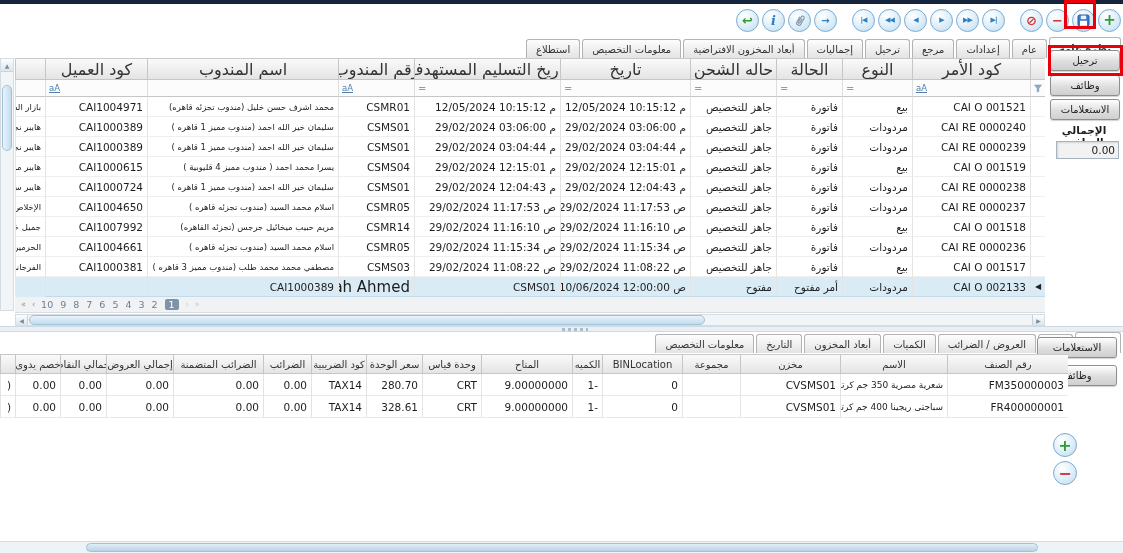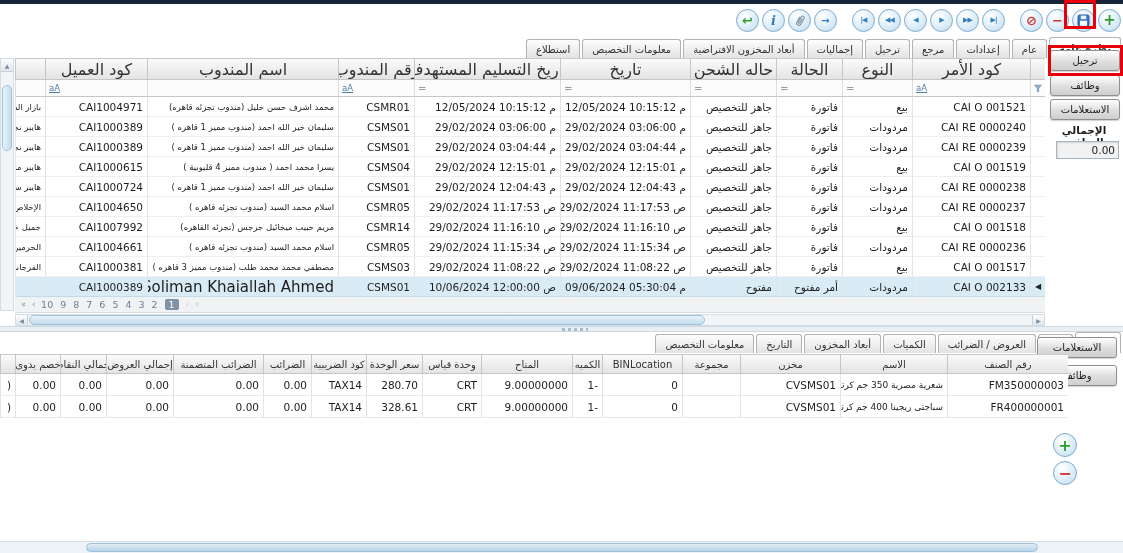--- a/index.html
+++ b/index.html
@@ -379,21 +379,20 @@
         <div class="c ltr">CAI1000381</div>
         <div class="c" style="font-size:8.5px">الفرجاني ف</div>
       </div>
 
       <div class="orow odata sel">
         <div class="c ind">◀</div>
         <div class="c ltr">CAI O 002133</div>
         <div class="c">مردودات</div>
         <div class="c">أمر مفتوح</div>
         <div class="c">مفتوح</div>
-        <div class="c ltr">م 05:30:04 09/06/2024</div>
         <div class="c ltr">ص 12:00:00 10/06/2024</div>
         <div class="c ltr">CSMS01</div>
         <div class="c ltr" style="font-size:15px">Soliman Khaiallah Ahmed</div>
         <div class="c ltr">CAI1000389</div>
         <div class="c"></div>
       </div>
 
     </div>
 
     <div class="pagebar">

